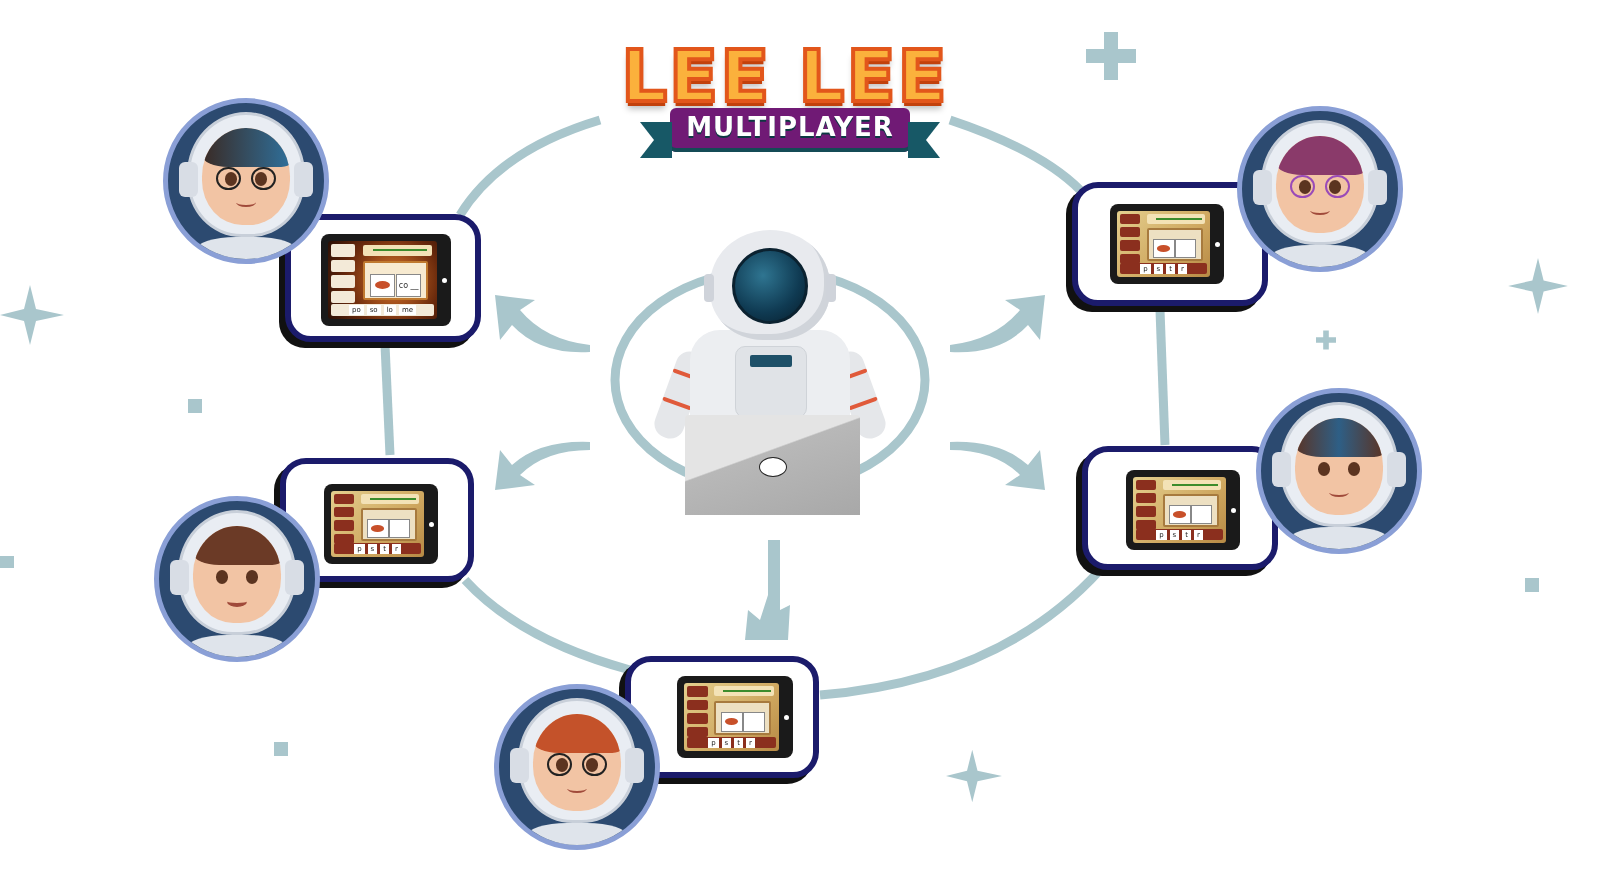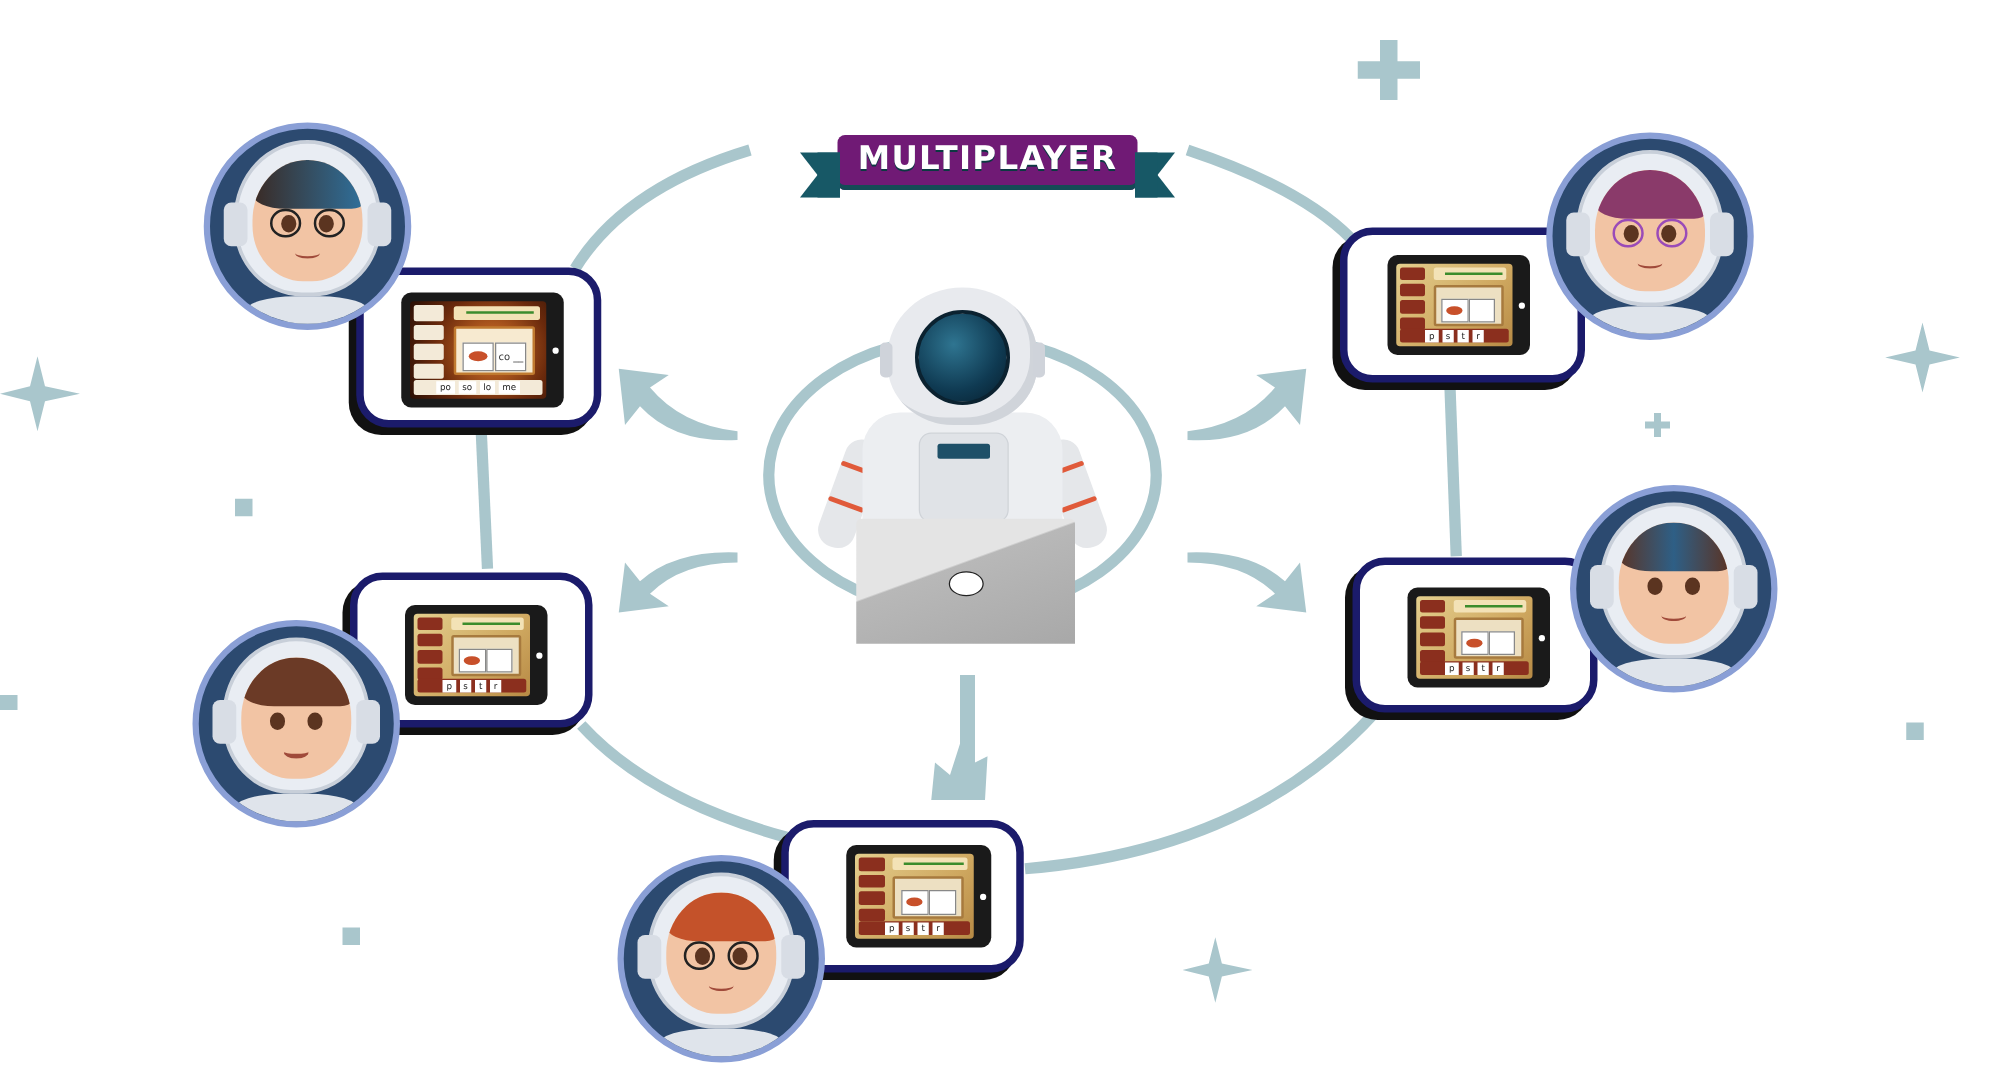--- a/index.html
+++ b/index.html
@@ -109,20 +109,21 @@
   </svg>
 <svg class="star" style="left:1316px;top:330px" width="20" height="20" viewBox="0 0 50 48">
     <path d="M18 0 H32 V17 H50 V31 H32 V48 H18 V31 H0 V17 H18 Z" fill="#a9c6cc"></path>
   </svg>
 <div class="dot" style="left:188px;top:399px;width:14px;height:14px"></div>
 <div class="dot" style="left:0px;top:556px;width:14px;height:12px"></div>
 <div class="dot" style="left:1525px;top:578px;width:14px;height:14px"></div>
 <div class="dot" style="left:274px;top:742px;width:14px;height:14px"></div>
 
 <div class="abs logo">
+  <div class="logo-title">LEE LEE</div>
   <div class="logo-ribbon">
     <div class="logo-sub">MULTIPLAYER</div>
   </div>
 </div>
 
 <div class="abs astro">
   <div class="arm" style="left:15px;transform:rotate(20deg)">
     <div class="stripe" style="top:22px"></div>
       <div class="stripe" style="top:52px"></div>
   </div>

